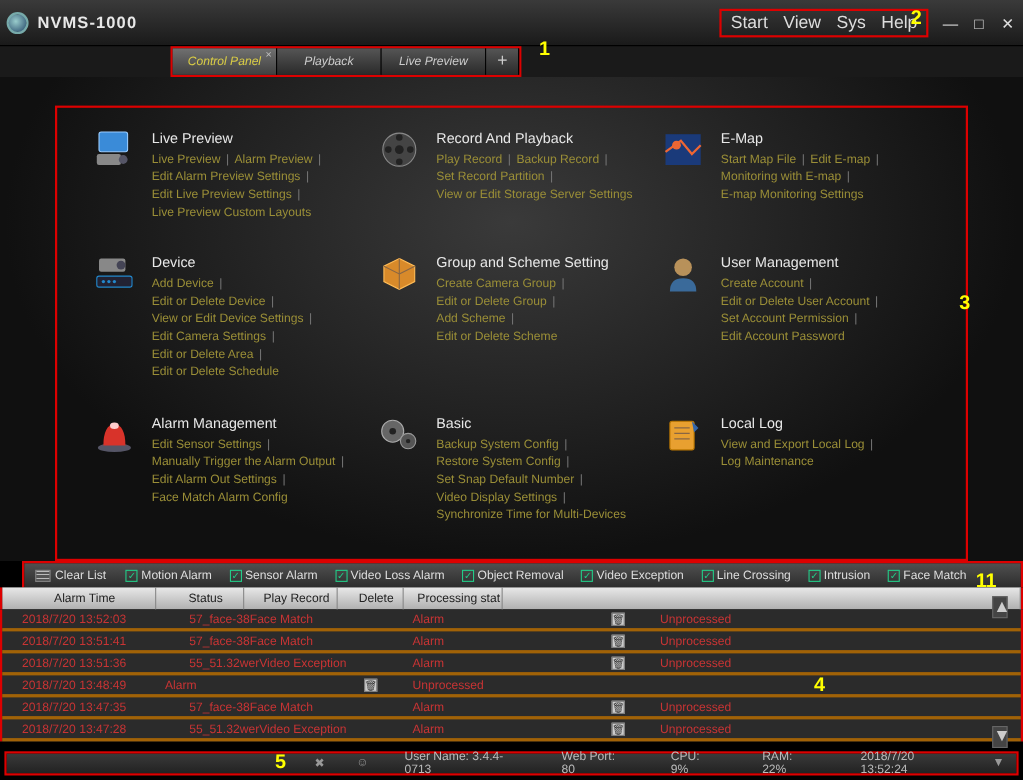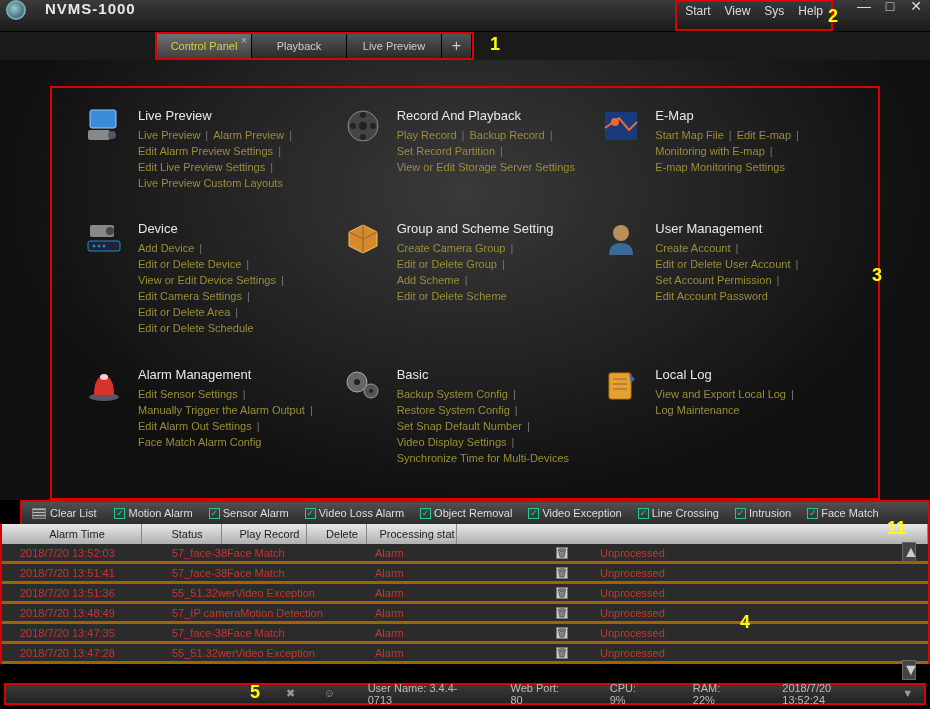--- a/index.html
+++ b/index.html
@@ -1,31 +1,31 @@
 <!DOCTYPE html>
 <html><head>
 <meta charset="utf-8">
 <style>
   * { margin:0; padding:0; box-sizing:border-box; font-family:Arial,Helvetica,sans-serif; }
   body { background:#000; width:930px; height:709px; overflow:hidden; color:#ccc; position:relative; }
 
   
-  .titlebar { height:32px; background:linear-gradient(#3a3a3a,#1a1a1a); display:flex; padding:0 6px; border-bottom:1px solid #000;gap:11px; }
+  .titlebar { height:42px; background:linear-gradient(#3a3a3a,#1a1a1a); display:flex; align-items:center; padding:0 6px; border-bottom:1px solid #000; }
   .logo { width:20px; height:20px; border-radius:50%; border:2px solid #7aa; background:radial-gradient(circle at 40% 40%,#9cc,#246); margin-right:8px; }
   .apptitle { color:#e8e8e8; font-size:15px; font-weight:bold; letter-spacing:1px; }
   .topmenu { margin-left:auto; display:flex; gap:14px; border:2px solid #d00; padding:2px 8px; }
-  .topmenu span { color:#ddd; font-size:12px; cursor:pointer; }
+  .topmenu span { color:#ddd; font-size:16px; cursor:pointer; }
   .winbtns { display:flex; gap:10px; margin-left:12px; }
   .winbtn { width:16px; height:12px; color:#ddd; cursor:pointer; font-size:14px; line-height:12px; text-align:center; }
   .annot { position:absolute; color:#ff0; font-weight:bold; font-size:18px; z-index:50; pointer-events:none; }
 
   
   .tabstrip { height:28px; background:#1a1a1a; display:flex; align-items:flex-end; padding-left:155px; }
   .tabgroup { display:flex; border:2px solid #d00; }
-  .tab { min-width:95px; height:24px; background:linear-gradient(#555,#2a2a2a); color:#ccc; font-size:11px; display:flex; align-items:center; justify-content:center; border-right:1px solid #000; padding:0 10px; cursor:pointer; position:relative; }
+  .tab { min-width:95px; height:24px; background:linear-gradient(#555,#2a2a2a); color:#ccc; font-size:11px; display:flex; align-items:center; justify-content:center; border-right:1px solid #000; padding:0 10px; cursor:pointer; position:relative;font-style:italic; }
   .tab.active { background:linear-gradient(#707070,#404040); color:#dacd46; }
   .tab .x { position:absolute; right:4px; top:1px; font-size:10px; color:#bbb; }
   .tab.plus { min-width:30px; font-size:16px; padding:0; }
 
   
   .main { height:440px; background:radial-gradient(ellipse at 50% 30%,#3a3a3a,#101010 70%); padding:26px 0 0 0; display:flex; justify-content:center; }
   .grid { width:830px; border:2px solid #d00; padding:20px 30px 10px 30px; display:grid; grid-template-columns:1fr 1fr 1fr; gap:8px 10px; }
   .module { display:flex; }
   .micon { width:44px; height:40px; flex:none; margin-right:12px; display:flex; align-items:flex-start; justify-content:center; }
   .micon svg { width:40px; height:36px; }
@@ -415,21 +415,20 @@
       <div class="c3">Alarm</div>
       <div class="c4"></div>
       <div class="c5">
         <span class="delico">🗑</span>
       </div>
       <div class="c6">Unprocessed</div>
       <div class="c7"></div>
     </div>
     <div class="row">
       <div class="c1">2018/7/20 13:48:49</div>
-      <div class="c2">57_IP cameraMotion Detection</div>
       <div class="c3">Alarm</div>
       <div class="c4"></div>
       <div class="c5">
         <span class="delico">🗑</span>
       </div>
       <div class="c6">Unprocessed</div>
       <div class="c7"></div>
     </div>
     <div class="row">
       <div class="c1">2018/7/20 13:47:35</div>

